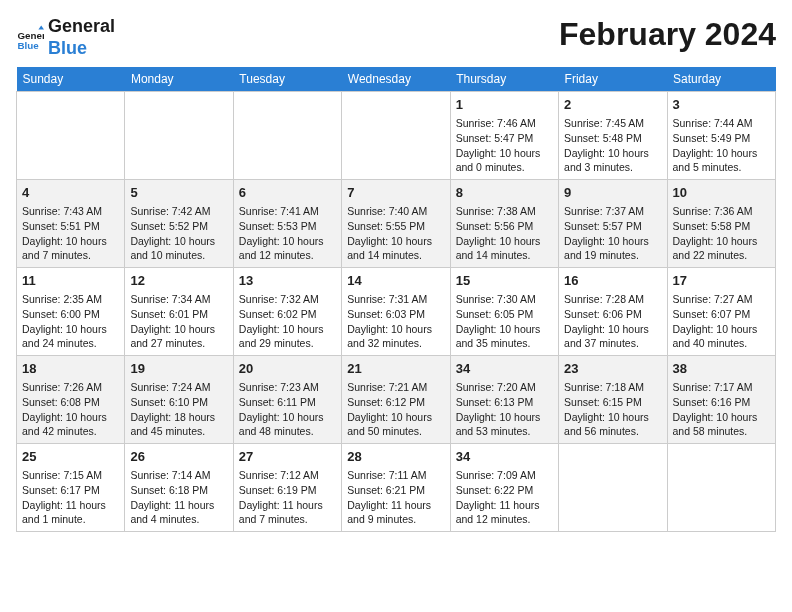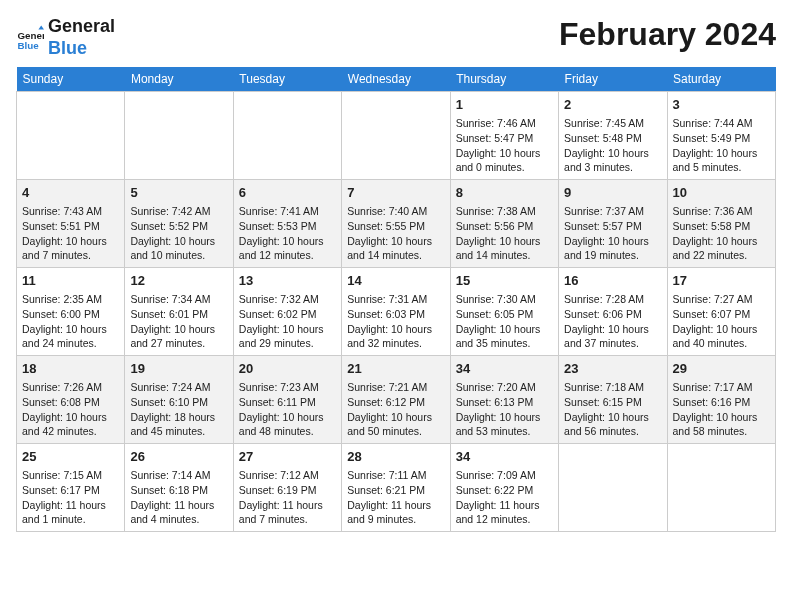--- a/index.html
+++ b/index.html
@@ -246,21 +246,21 @@
           <div>Sunset: 6:13 PM</div>
           <div>Daylight: 10 hours and 53 minutes.</div>
         </td>
         <td>
           <span class="day-num">23</span>
           <div>Sunrise: 7:18 AM</div>
           <div>Sunset: 6:15 PM</div>
           <div>Daylight: 10 hours and 56 minutes.</div>
         </td>
         <td>
-          <span class="day-num">29</span>
+          <span class="day-num">38</span>
           <div>Sunrise: 7:17 AM</div>
           <div>Sunset: 6:16 PM</div>
           <div>Daylight: 10 hours and 58 minutes.</div>
         </td>
       </tr>
       <tr>
         <td>
           <span class="day-num">25</span>
           <div>Sunrise: 7:15 AM</div>
           <div>Sunset: 6:17 PM</div>

